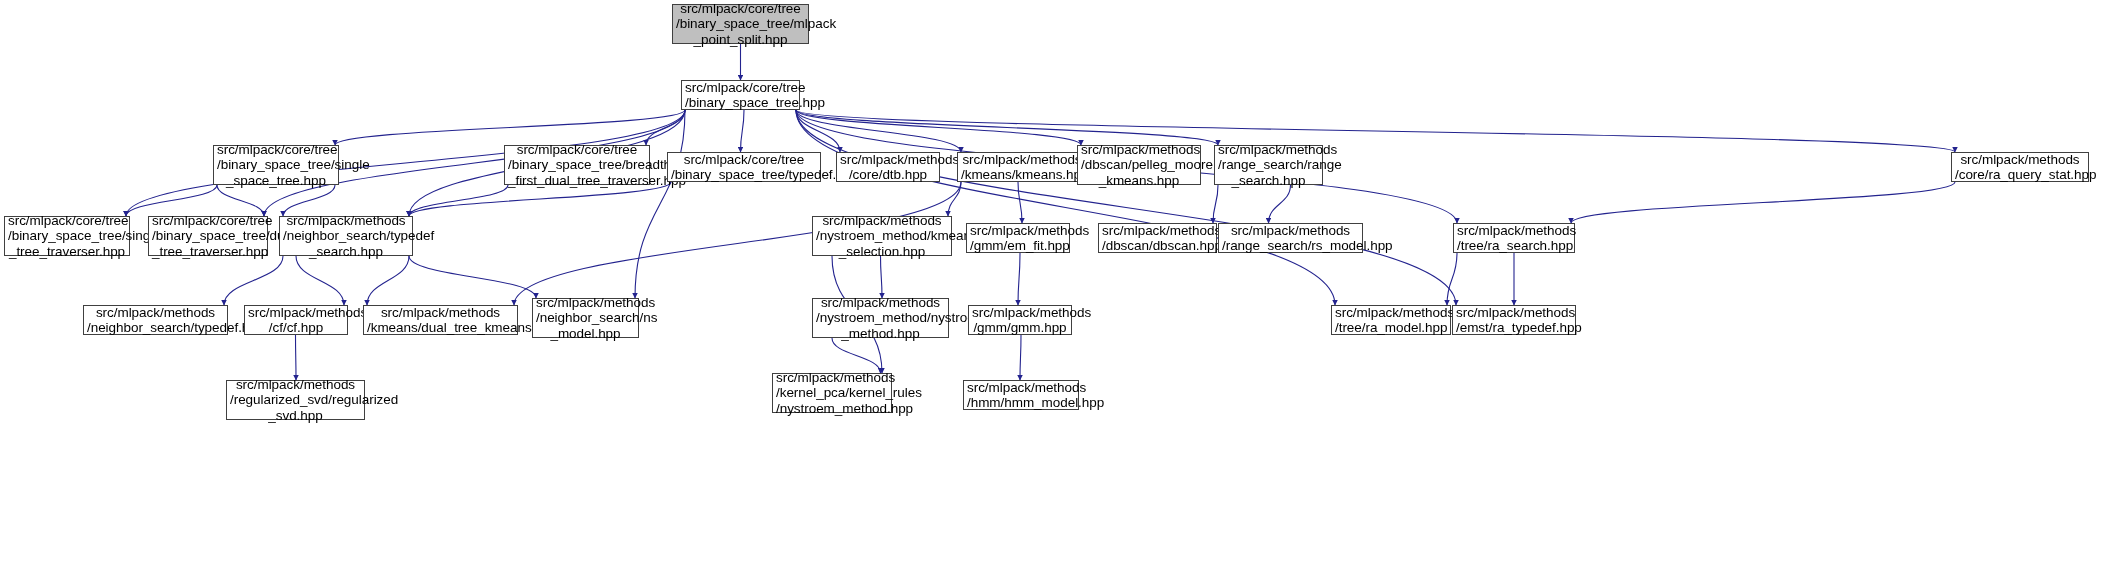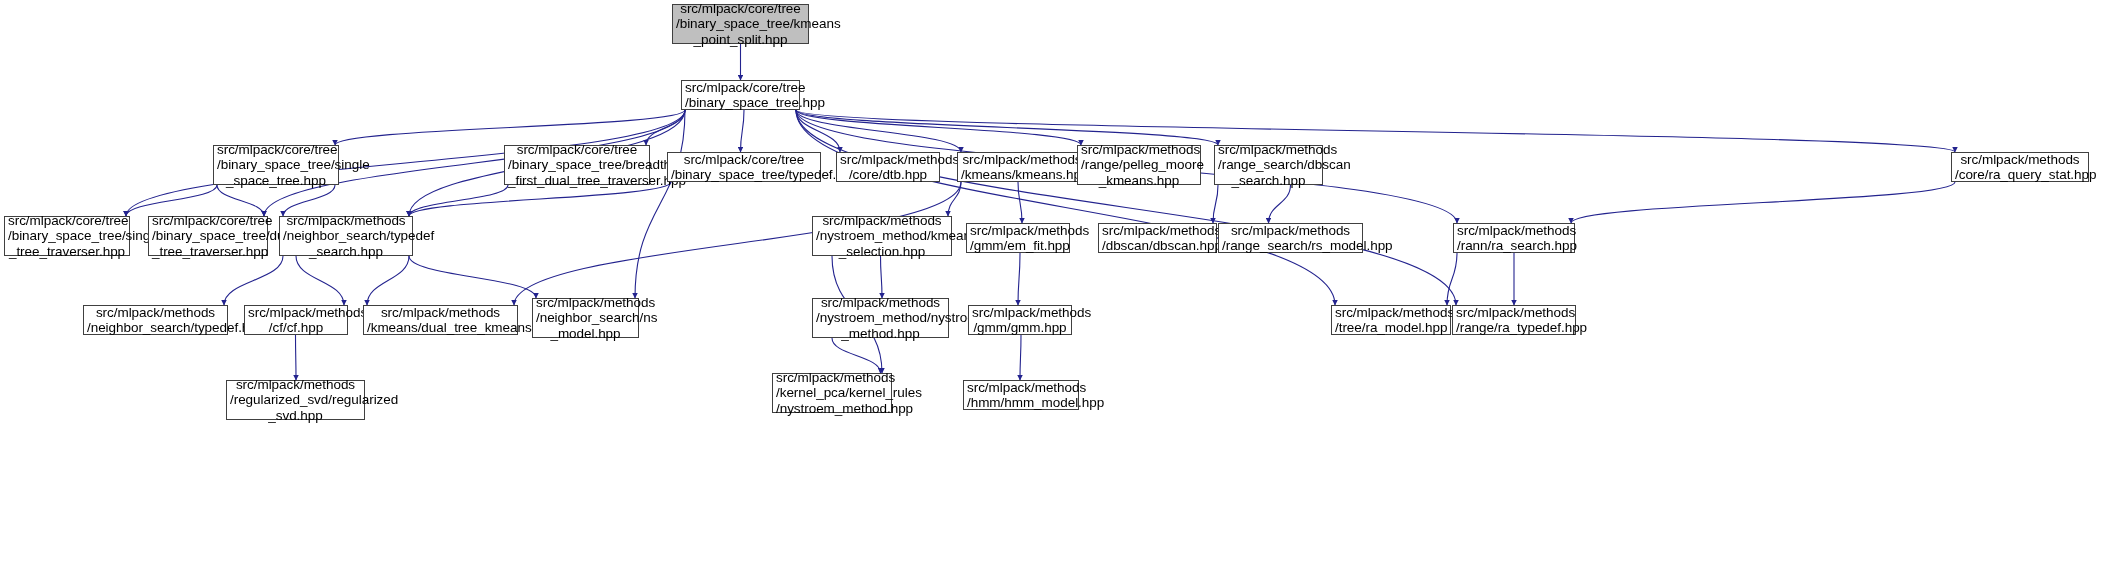--- a/index.html
+++ b/index.html
@@ -97,43 +97,43 @@
       <path d="M 1457 253 C 1457 279, 1447 279, 1447 305" fill="none" stroke="#23238e" stroke-width="1.1" marker-end="url(#arrow)"></path>
       <path d="M 1514 253 C 1514 279, 1514 279, 1514 305" fill="none" stroke="#23238e" stroke-width="1.1" marker-end="url(#arrow)"></path>
       <path d="M 880.5 256 C 880.5 277, 882 277, 882 298" fill="none" stroke="#23238e" stroke-width="1.1" marker-end="url(#arrow)"></path>
       <path d="M 832 256 C 832 314.5, 882 314.5, 882 373" fill="none" stroke="#23238e" stroke-width="1.1" marker-end="url(#arrow)"></path>
       <path d="M 1020 253 C 1020 279, 1018 279, 1018 305" fill="none" stroke="#23238e" stroke-width="1.1" marker-end="url(#arrow)"></path>
       <path d="M 1021 335 C 1021 357.5, 1020 357.5, 1020 380" fill="none" stroke="#23238e" stroke-width="1.1" marker-end="url(#arrow)"></path>
       <path d="M 295.5 335 C 295.5 357.5, 296 357.5, 296 380" fill="none" stroke="#23238e" stroke-width="1.1" marker-end="url(#arrow)"></path>
       <path d="M 832 338 C 832 355.5, 880.5 355.5, 880.5 373" fill="none" stroke="#23238e" stroke-width="1.1" marker-end="url(#arrow)"></path>
     </svg>
   <div id="node-layer">
-      <div class="node root" style="left: 672px; top: 4px; width: 137px; height: 40px;"><span class="ln">src/mlpack/core/tree</span><span class="ln">/binary_space_tree/kmeans</span><span class="ln">_point_split.hpp</span></div>
+      <div class="node root" style="left: 672px; top: 4px; width: 137px; height: 40px;"><span class="ln">src/mlpack/core/tree</span><span class="ln">/binary_space_tree/mlpack</span><span class="ln">_point_split.hpp</span></div>
       <div class="node" style="left: 681px; top: 80px; width: 119px; height: 30px;"><span class="ln">src/mlpack/core/tree</span><span class="ln">/binary_space_tree.hpp</span></div>
       <div class="node" style="left: 213px; top: 145px; width: 126px; height: 40px;"><span class="ln">src/mlpack/core/tree</span><span class="ln">/binary_space_tree/single</span><span class="ln">_space_tree.hpp</span></div>
       <div class="node" style="left: 504px; top: 145px; width: 146px; height: 40px;"><span class="ln">src/mlpack/core/tree</span><span class="ln">/binary_space_tree/breadth</span><span class="ln">_first_dual_tree_traverser.hpp</span></div>
       <div class="node" style="left: 667px; top: 152px; width: 154px; height: 30px;"><span class="ln">src/mlpack/core/tree</span><span class="ln">/binary_space_tree/typedef.hpp</span></div>
       <div class="node" style="left: 836px; top: 152px; width: 104px; height: 30px;"><span class="ln">src/mlpack/methods</span><span class="ln">/core/dtb.hpp</span></div>
       <div class="node" style="left: 957px; top: 152px; width: 130px; height: 30px;"><span class="ln">src/mlpack/methods</span><span class="ln">/kmeans/kmeans.hpp</span></div>
-      <div class="node" style="left: 1077px; top: 145px; width: 124px; height: 40px;"><span class="ln">src/mlpack/methods</span><span class="ln">/range/pelleg_moore</span><span class="ln">_kmeans.hpp</span></div>
-      <div class="node" style="left: 1214px; top: 145px; width: 109px; height: 40px;"><span class="ln">src/mlpack/methods</span><span class="ln">/range_search/dbscan</span><span class="ln">_search.hpp</span></div>
+      <div class="node" style="left: 1077px; top: 145px; width: 124px; height: 40px;"><span class="ln">src/mlpack/methods</span><span class="ln">/dbscan/pelleg_moore</span><span class="ln">_kmeans.hpp</span></div>
+      <div class="node" style="left: 1214px; top: 145px; width: 109px; height: 40px;"><span class="ln">src/mlpack/methods</span><span class="ln">/range_search/range</span><span class="ln">_search.hpp</span></div>
       <div class="node" style="left: 1951px; top: 152px; width: 138px; height: 30px;"><span class="ln">src/mlpack/methods</span><span class="ln">/core/ra_query_stat.hpp</span></div>
       <div class="node" style="left: 4px; top: 216px; width: 126px; height: 40px;"><span class="ln">src/mlpack/core/tree</span><span class="ln">/binary_space_tree/single</span><span class="ln">_tree_traverser.hpp</span></div>
       <div class="node" style="left: 148px; top: 216px; width: 120px; height: 40px;"><span class="ln">src/mlpack/core/tree</span><span class="ln">/binary_space_tree/dual</span><span class="ln">_tree_traverser.hpp</span></div>
       <div class="node" style="left: 279px; top: 216px; width: 134px; height: 40px;"><span class="ln">src/mlpack/methods</span><span class="ln">/neighbor_search/typedef</span><span class="ln">_search.hpp</span></div>
       <div class="node" style="left: 812px; top: 216px; width: 140px; height: 40px;"><span class="ln">src/mlpack/methods</span><span class="ln">/nystroem_method/kmeans</span><span class="ln">_selection.hpp</span></div>
       <div class="node" style="left: 966px; top: 223px; width: 104px; height: 30px;"><span class="ln">src/mlpack/methods</span><span class="ln">/gmm/em_fit.hpp</span></div>
       <div class="node" style="left: 1098px; top: 223px; width: 119px; height: 30px;"><span class="ln">src/mlpack/methods</span><span class="ln">/dbscan/dbscan.hpp</span></div>
       <div class="node" style="left: 1218px; top: 223px; width: 145px; height: 30px;"><span class="ln">src/mlpack/methods</span><span class="ln">/range_search/rs_model.hpp</span></div>
-      <div class="node" style="left: 1453px; top: 223px; width: 122px; height: 30px;"><span class="ln">src/mlpack/methods</span><span class="ln">/rann/ra_search.hpp</span></div>
+      <div class="node" style="left: 1453px; top: 223px; width: 122px; height: 30px;"><span class="ln">src/mlpack/methods</span><span class="ln">/tree/ra_search.hpp</span></div>
       <div class="node" style="left: 83px; top: 305px; width: 145px; height: 30px;"><span class="ln">src/mlpack/methods</span><span class="ln">/neighbor_search/typedef.hpp</span></div>
       <div class="node" style="left: 244px; top: 305px; width: 104px; height: 30px;"><span class="ln">src/mlpack/methods</span><span class="ln">/cf/cf.hpp</span></div>
       <div class="node" style="left: 363px; top: 305px; width: 155px; height: 30px;"><span class="ln">src/mlpack/methods</span><span class="ln">/kmeans/dual_tree_kmeans.hpp</span></div>
       <div class="node" style="left: 532px; top: 298px; width: 107px; height: 40px;"><span class="ln">src/mlpack/methods</span><span class="ln">/neighbor_search/ns</span><span class="ln">_model.hpp</span></div>
       <div class="node" style="left: 812px; top: 298px; width: 137px; height: 40px;"><span class="ln">src/mlpack/methods</span><span class="ln">/nystroem_method/nystroem</span><span class="ln">_method.hpp</span></div>
       <div class="node" style="left: 968px; top: 305px; width: 104px; height: 30px;"><span class="ln">src/mlpack/methods</span><span class="ln">/gmm/gmm.hpp</span></div>
       <div class="node" style="left: 1331px; top: 305px; width: 120px; height: 30px;"><span class="ln">src/mlpack/methods</span><span class="ln">/tree/ra_model.hpp</span></div>
-      <div class="node" style="left: 1452px; top: 305px; width: 124px; height: 30px;"><span class="ln">src/mlpack/methods</span><span class="ln">/range/ra_typedef.hpp</span></div>
+      <div class="node" style="left: 1452px; top: 305px; width: 124px; height: 30px;"><span class="ln">src/mlpack/methods</span><span class="ln">/emst/ra_typedef.hpp</span></div>
       <div class="node" style="left: 226px; top: 380px; width: 139px; height: 40px;"><span class="ln">src/mlpack/methods</span><span class="ln">/regularized_svd/regularized</span><span class="ln">_svd.hpp</span></div>
       <div class="node" style="left: 772px; top: 373px; width: 120px; height: 40px;"><span class="ln">src/mlpack/methods</span><span class="ln">/kernel_pca/kernel_rules</span><span class="ln">/nystroem_method.hpp</span></div>
       <div class="node" style="left: 963px; top: 380px; width: 116px; height: 30px;"><span class="ln">src/mlpack/methods</span><span class="ln">/hmm/hmm_model.hpp</span></div>
     </div>
 </div>
 
 </body></html>

